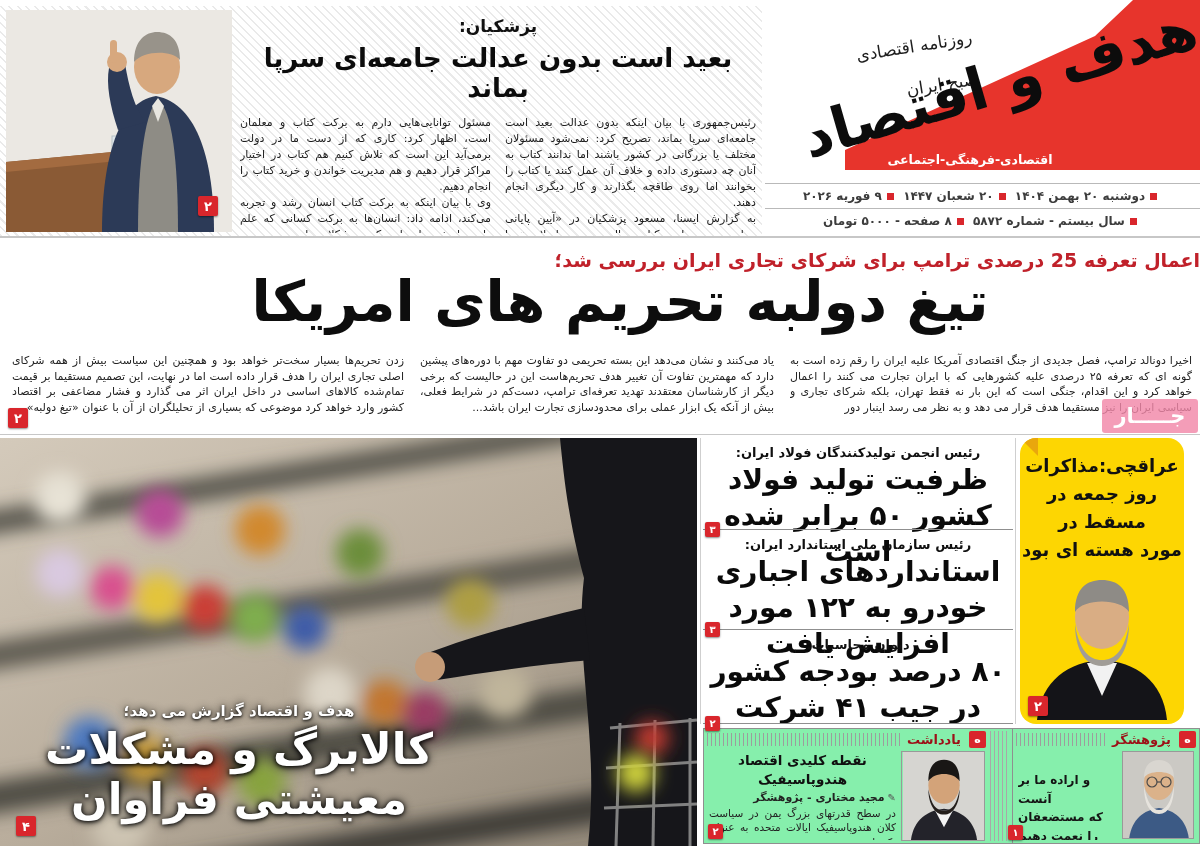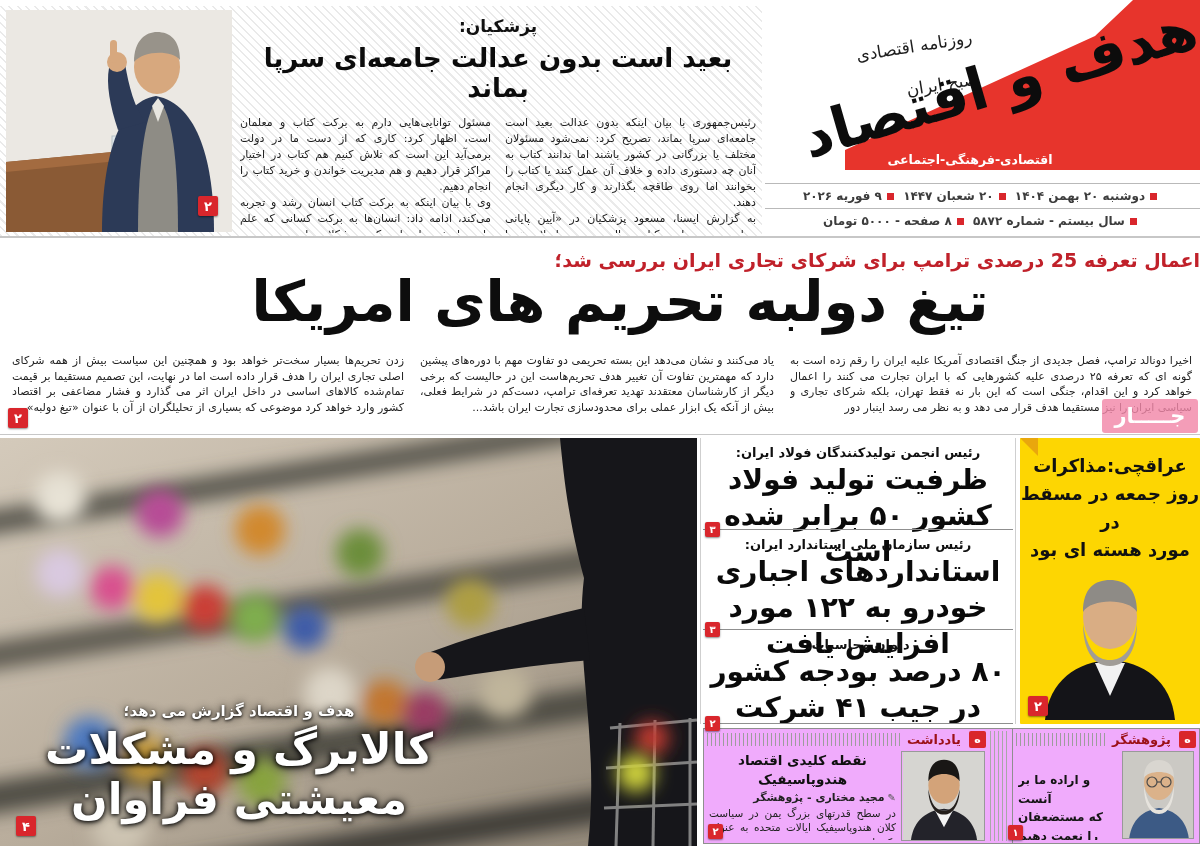--- a/index.html
+++ b/index.html
@@ -53,32 +53,32 @@
   .pc-headline { font-size:43px; font-weight:bold; margin-top:4px; text-shadow:0 1px 4px #000,0 0 10px rgba(0,0,0,.85); }
 
   .mid-col { position:absolute; left:703px; top:438px; width:310px; height:286px; display:flex; flex-direction:column; }
   .news-item { position:relative; text-align:center; padding-top:7px; }
   .ni-1 { height:92px; } .ni-2 { height:100px; } .ni-3 { height:94px; }
   .ni-kicker { font-size:13px; font-weight:bold; color:#101010; }
   .ni-headline { font-size:28px; font-weight:bold; color:#0a0a0a; line-height:1.28; margin-top:2px; }
   .ni-sep { position:absolute; left:0; right:0; bottom:0; height:1px; background:#8f8f8f; }
   .ni-badge { left:2px; bottom:-7px; }
 
-  .yellow-box { position:absolute; left:1020px; top:438px; width:180px; height:286px;
-                background:#fdd602; border-radius:1px; overflow:hidden; }
+  .yellow-box { position:absolute; left:1020px; top:438px; width:164px; height:286px;
+                background:#fdd602; border-radius:16px; overflow:hidden; }
   .yb-fold { position:absolute; top:0; left:0; width:0; height:0;
              border-top:18px solid #e9a70d; border-left:18px solid transparent; }
   .yb-title { margin-top:14px; text-align:center; font-size:18px; font-weight:bold; color:#111;
               line-height:1.55; white-space:pre-line; }
   .yb-photo { position:absolute; bottom:0; left:50%; transform:translateX(-50%); }
 
   .vr { position:absolute; width:1px; background:#cfcfcf; top:438px; height:286px; }
 
   
-  .box { position:absolute; background:#f0abfc; border:1px solid #8f8f8f; direction:ltr; }
+  .box { position:absolute; background:#86efac; border:1px solid #8f8f8f; direction:ltr; }
   .note-box { left:703px; top:728px; width:310px; height:116px; }
   .editorial-box { left:1012px; top:728px; width:188px; height:116px; }
   .box-header { position:absolute; top:2px; left:3px; height:17px; display:flex; align-items:center; }
   .note-box .box-header { right:26px; } .editorial-box .box-header { right:3px; }
   .hatchline { flex:1; height:13px; background:repeating-linear-gradient(90deg,#9d9d9d 0,#9d9d9d 1px,transparent 1px,transparent 4px); }
   .box-label { font-size:13px; font-weight:bold; color:#9c1118; padding:0 6px; direction:rtl; }
   .box-logo { width:17px; height:17px; background:#d9262c; color:#fff; font-size:11px; font-weight:bold;
               display:flex; align-items:center; justify-content:center; border-radius:2px; margin-left:2px; }
   .side-strip { position:absolute; right:3px; top:2px; bottom:2px; width:19px;
                 background:repeating-linear-gradient(90deg,#a8a8a8 0,#a8a8a8 1px,transparent 1px,transparent 4px); }

